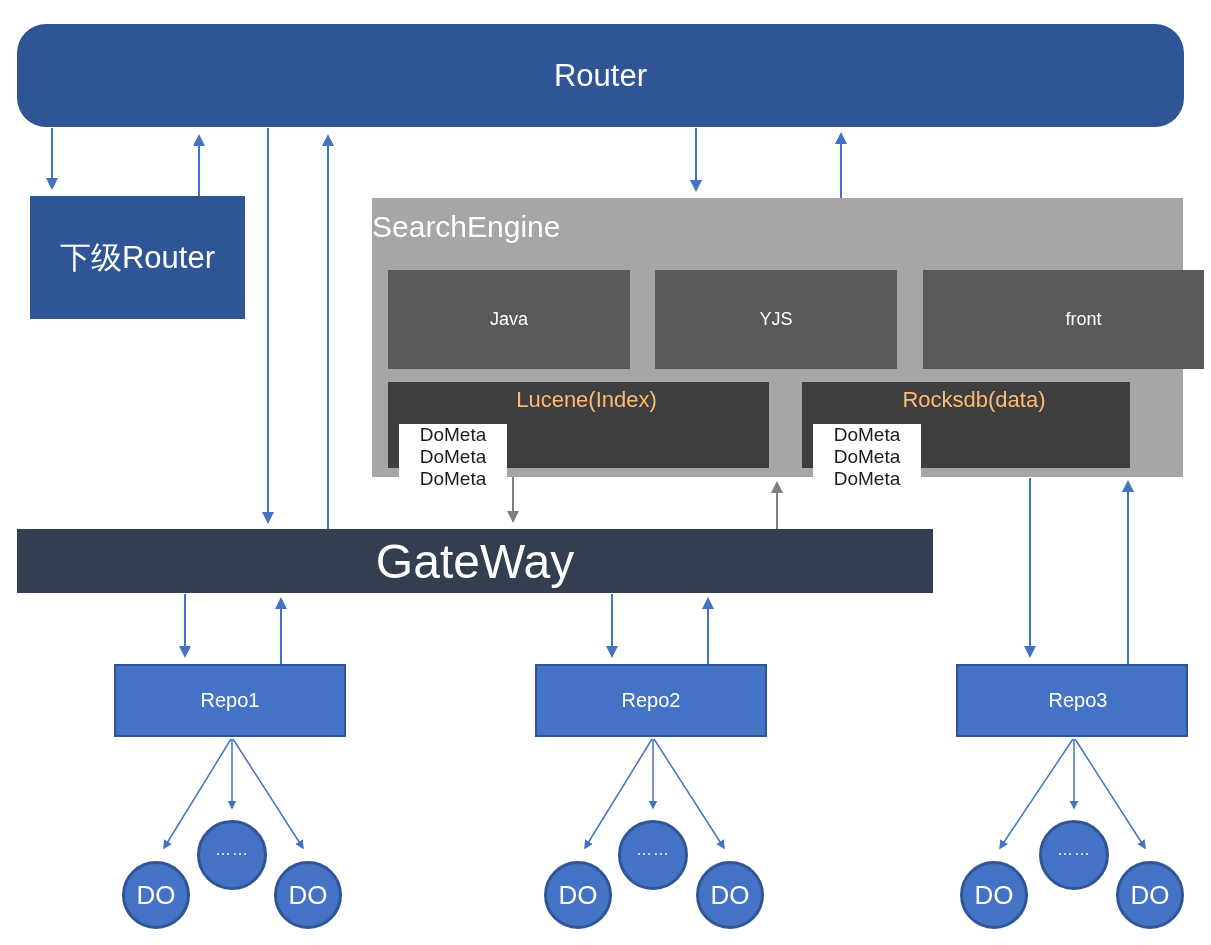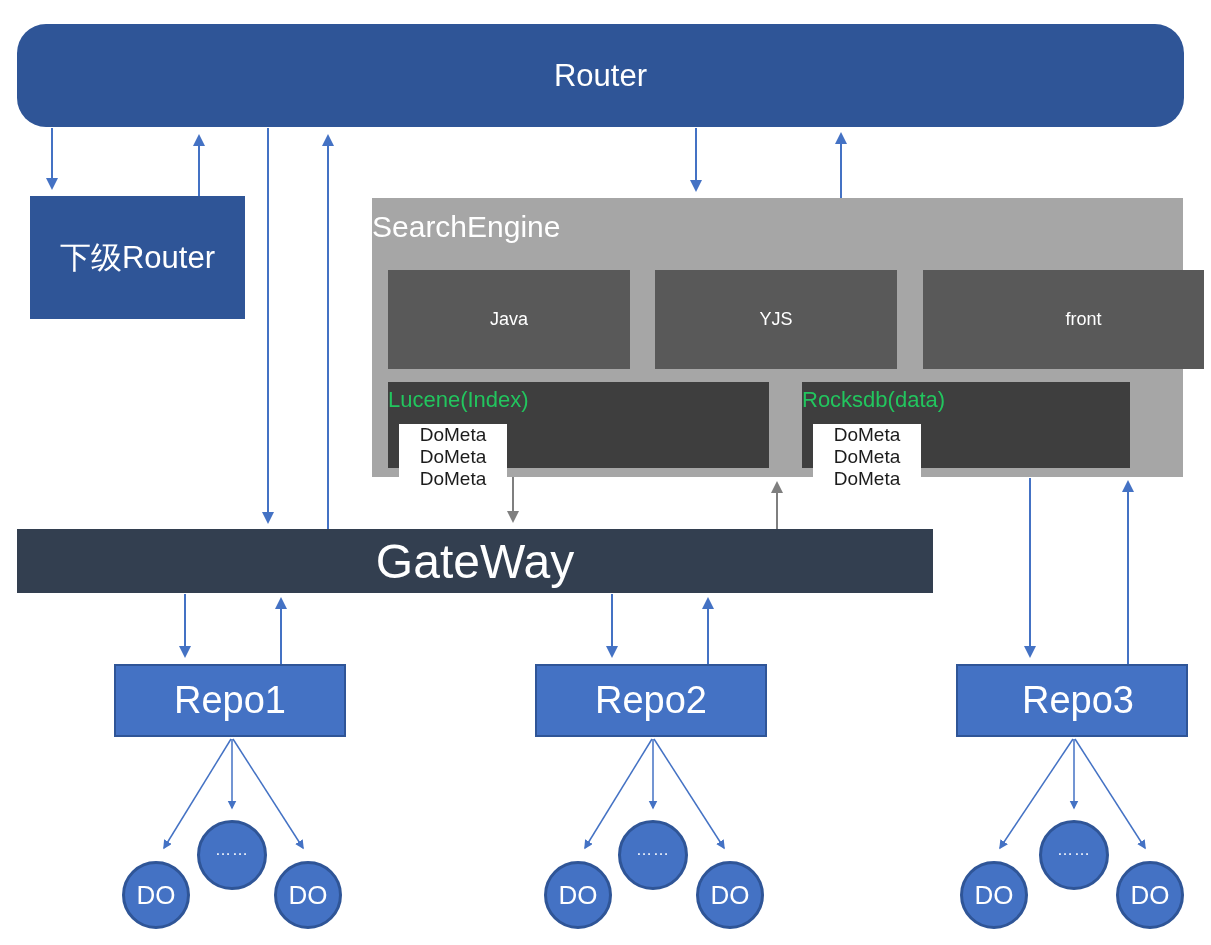--- a/index.html
+++ b/index.html
@@ -6,33 +6,33 @@
   .canvas{
     position:relative;width:1211px;height:945px;overflow:hidden;
     font-family:"Liberation Sans","DejaVu Sans",sans-serif;
     background:#ffffff;
   }
   .arrow-layer{position:absolute;left:0;top:0;width:1211px;height:945px;z-index:1;pointer-events:none;}
   .box{position:absolute;color:#fff;display:flex;align-items:center;justify-content:center;z-index:2;box-sizing:border-box;}
   .router{left:17px;top:24px;width:1167px;height:103px;background:#2F5597;font-size:31px;border-radius:29px;}
   .subrouter{left:18px;top:196px;width:215px;height:123px;background:#2F5597;font-size:31px;margin-left:12px;}
   .gateway{left:17px;top:529px;width:916px;height:64px;background:#333F50;font-size:48px;}
-  .repo{top:664px;width:232px;height:73px;background:#4472C4;border:2px solid #2F5597;font-size:38px;}
+  .repo{top:664px;width:232px;height:73px;background:#4472C4;border:2px solid #2F5597;font-size:20px;}
   .repo1{left:114px;} .repo2{left:535px;} .repo3{left:956px;padding-left:12px;}
 
   .engine{position:absolute;left:372px;top:198px;width:811px;height:279px;background:#A6A6A6;z-index:2;}
   .engine-title{position:absolute;left:0;top:12px;width:100%;text-align:left;color:#fff;font-size:30px;}
   .module{position:absolute;top:72px;height:99px;background:#595959;color:#fff;display:flex;align-items:center;justify-content:center;font-size:18px;}
   .module-java{left:16px;width:242px;}
   .module-yjs{left:283px;width:242px;}
   .module-front{left:551px;width:241px;padding-left:40px;}
   .store{position:absolute;top:184px;height:86px;background:#3E3E3E;box-sizing:border-box;}
   .store-lucene{left:16px;width:381px;}
   .store-rocksdb{left:430px;width:328px;}
-  .store-title{position:absolute;left:0;top:5px;width:100%;text-align:left;color:#22c55e;font-size:22px;}
+  .store-title{position:absolute;left:0;top:5px;width:100%;text-align:center;color:#fdba74;font-size:22px;padding-left:8px;}
   .store-row{position:absolute;left:11px;right:9px;top:42px;height:29px;display:flex;justify-content:space-between;flex-direction:column;}
   .dometa{width:108px;height:29px;background:#ffffff;color:#1c1c1c;font-size:19px;display:flex;align-items:center;justify-content:center;}
 
   .circle{position:absolute;border-radius:50%;background:#4472C4;border:3px solid #2F5597;color:#fff;
           display:flex;align-items:center;justify-content:center;z-index:2;box-sizing:border-box;}
   .circle.small{width:68px;height:68px;font-size:26px;}
   .circle.mid{width:70px;height:70px;font-size:16px;letter-spacing:1px;}
   .circle.mid span{transform:translateY(-5px);}
 </style>
 </head>

